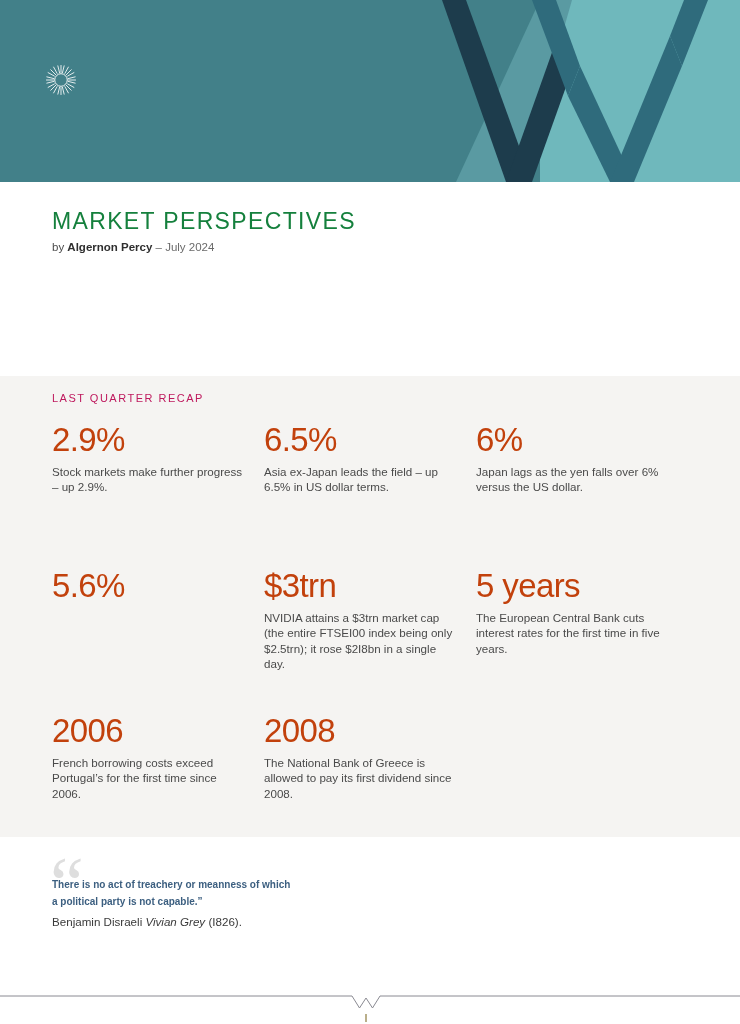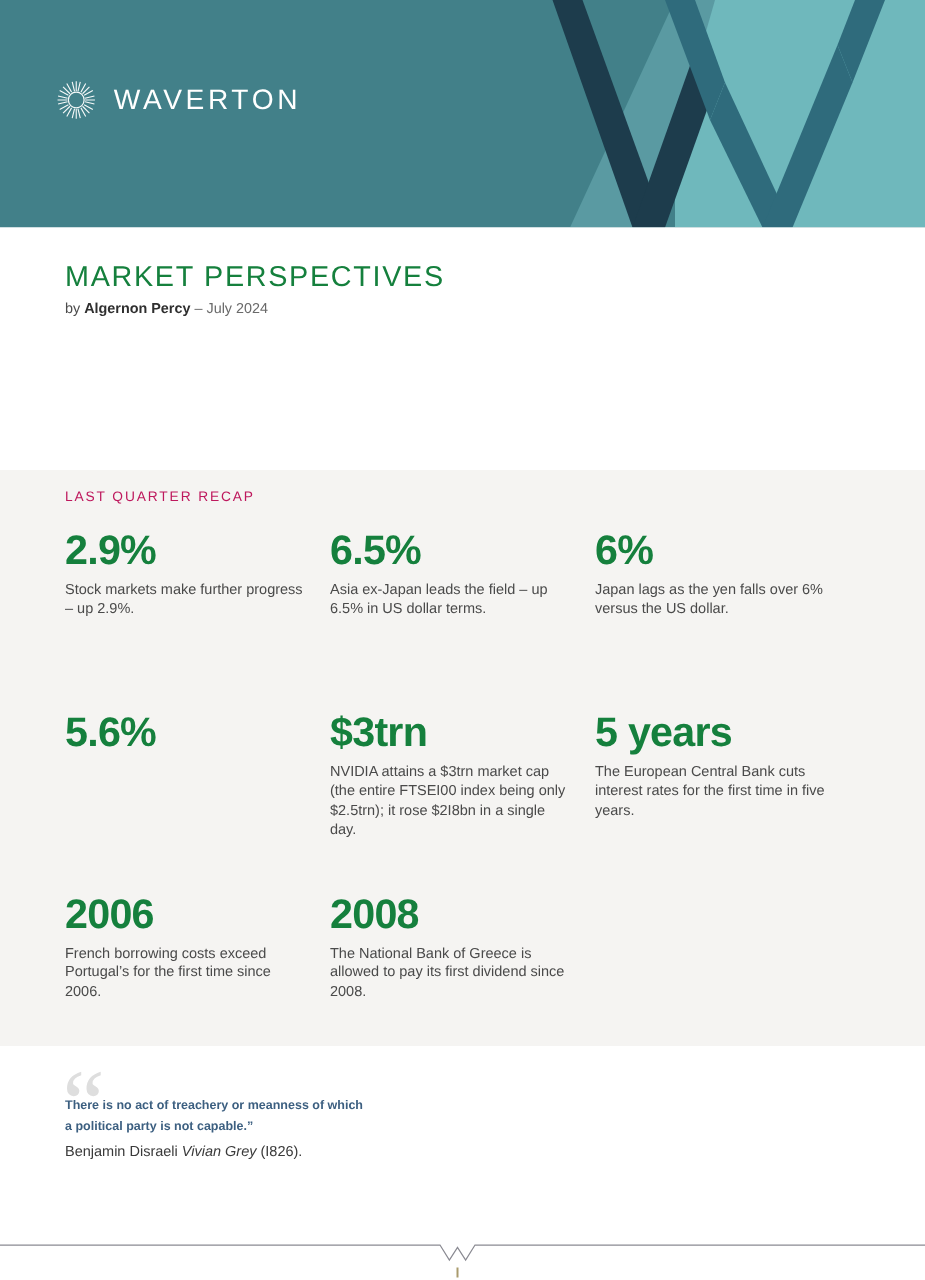--- a/index.html
+++ b/index.html
@@ -107,23 +107,23 @@
   }
   .stat-row.r1 { height: 146px; }
   .stat-row.r2 { height: 145px; }
   .stat-row.r3 { height: 120px; }
   .stat {
     width: 212px;
     box-sizing: border-box;
     padding-right: 16px;
   }
   .stat-value {
-    color: #15803d;
+    color: #c2410c;
     font-size: 33px;
-    font-weight: 700;
+    font-weight: 400;
     line-height: 1.08;
     letter-spacing: -0.6px;
     margin: 0 0 6px 0;
   }
   .stat-row.r2 .stat-value { font-size: 33px; }
   .stat-text {
     color: #4a4a4a;
     font-size: 11.6px;
     line-height: 15.5px;
   }
@@ -199,21 +199,20 @@
       <g stroke="#ffffff" stroke-width="1.05" fill="none" opacity="0.95">
         <circle cx="20" cy="20" r="7.4" stroke-width="1.15"></circle>
         <path d="M20 11.6 L20 2.4 M20 28.4 L20 37.6 M11.6 20 L2.4 20 M28.4 20 L37.6 20
                  M14.1 14.1 L7.6 7.6 M25.9 25.9 L32.4 32.4 M25.9 14.1 L32.4 7.6 M14.1 25.9 L7.6 32.4"></path>
         <path d="M21.6 11.8 L23.8 2.9 M18.4 11.8 L16.2 2.9 M21.6 28.2 L23.8 37.1 M18.4 28.2 L16.2 37.1
                  M11.8 18.4 L2.9 16.2 M11.8 21.6 L2.9 23.8 M28.2 18.4 L37.1 16.2 M28.2 21.6 L37.1 23.8"></path>
         <path d="M15.6 12.6 L11.1 4.4 M24.4 12.6 L28.9 4.4 M15.6 27.4 L11.1 35.6 M24.4 27.4 L28.9 35.6
                  M12.6 15.6 L4.4 11.1 M12.6 24.4 L4.4 28.9 M27.4 15.6 L35.6 11.1 M27.4 24.4 L35.6 28.9"></path>
       </g>
     </svg>
-    <span class="logo-word">WAVERTON</span>
   </div>
 </div>
 
 <div class="title-zone">
   <div class="doc-title">MARKET PERSPECTIVES</div>
   <div class="byline">
     <span>by</span>
     <b>Algernon Percy</b>
     <span class="dash">–</span>
     <span class="dash">July 2024</span>

